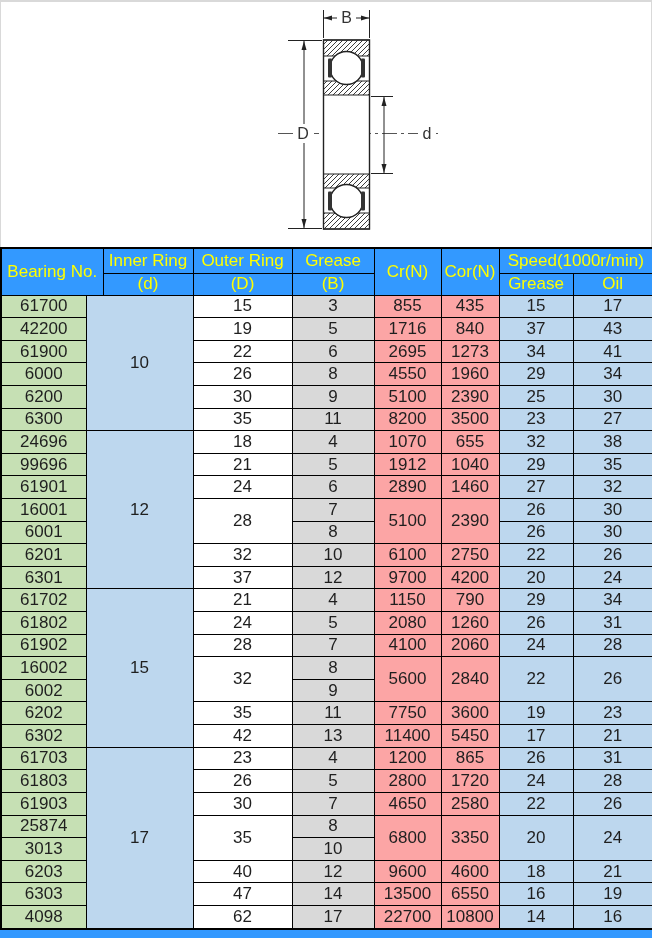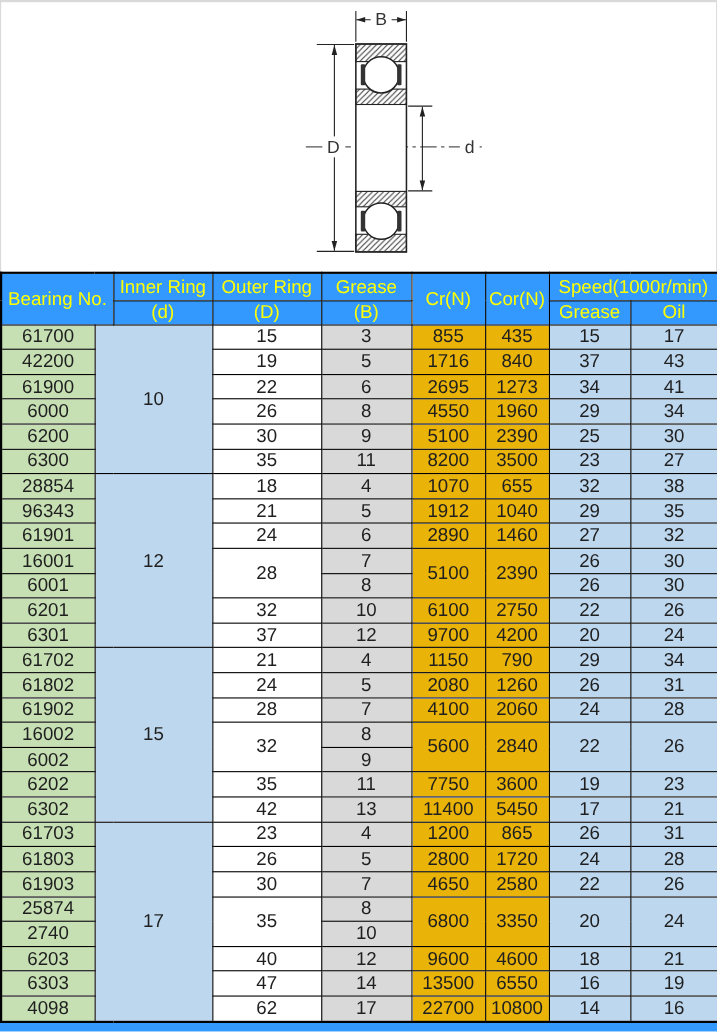--- a/index.html
+++ b/index.html
@@ -26,21 +26,21 @@
   thead th{
     background:#3399FF;color:#FFFF00;font-weight:normal;font-size:17px;
   }
   thead tr.h1{height:25px;}
   thead tr.h2{height:22px;}
   tbody td{font-size:17px;color:#1f1f1f;}
   td.col-bearing{background:#C6E0B4;margin-top:10px;}
   td.col-inner{background:#BDD7EE;}
   td.col-outer{background:#FFFFFF;}
   td.col-width{background:#D9D9D9;}
-  td.col-cr, td.col-cor{background:#eab308;}
+  td.col-cr, td.col-cor{background:#fca5a5;}
   td.col-grease, td.col-oil{background:#BDD7EE;}
   .bottom-bar{height:8px;background:#3399FF;}
 </style>
 </head>
 <body>
 
 <div class="sheet">
 
   <div class="top">
     <svg width="650" height="244" viewBox="0 0 650 244">
@@ -180,31 +180,31 @@
         <tr>
           <td class="col-bearing">6300</td>
           <td class="col-outer">35</td>
           <td class="col-width">11</td>
           <td class="col-cr">8200</td>
           <td class="col-cor">3500</td>
           <td class="col-grease">23</td>
           <td class="col-oil">27</td>
         </tr>
         <tr>
-          <td class="col-bearing">28854</td>
+          <td class="col-bearing">24696</td>
           <td class="col-inner" colspan="2" rowspan="7">12</td>
           <td class="col-outer">18</td>
           <td class="col-width">4</td>
           <td class="col-cr">1070</td>
           <td class="col-cor">655</td>
           <td class="col-grease">32</td>
           <td class="col-oil">38</td>
         </tr>
         <tr>
-          <td class="col-bearing">96343</td>
+          <td class="col-bearing">99696</td>
           <td class="col-outer">21</td>
           <td class="col-width">5</td>
           <td class="col-cr">1912</td>
           <td class="col-cor">1040</td>
           <td class="col-grease">29</td>
           <td class="col-oil">35</td>
         </tr>
         <tr>
           <td class="col-bearing">61901</td>
           <td class="col-outer">24</td>
@@ -337,21 +337,21 @@
         <tr>
           <td class="col-bearing">25874</td>
           <td class="col-outer" rowspan="2">35</td>
           <td class="col-width">8</td>
           <td class="col-cr" rowspan="2">6800</td>
           <td class="col-cor" rowspan="2">3350</td>
           <td class="col-grease" rowspan="2">20</td>
           <td class="col-oil" rowspan="2">24</td>
         </tr>
         <tr>
-          <td class="col-bearing">2740</td>
+          <td class="col-bearing">3013</td>
           <td class="col-width">10</td>
         </tr>
         <tr>
           <td class="col-bearing">6203</td>
           <td class="col-outer">40</td>
           <td class="col-width">12</td>
           <td class="col-cr">9600</td>
           <td class="col-cor">4600</td>
           <td class="col-grease">18</td>
           <td class="col-oil">21</td>

